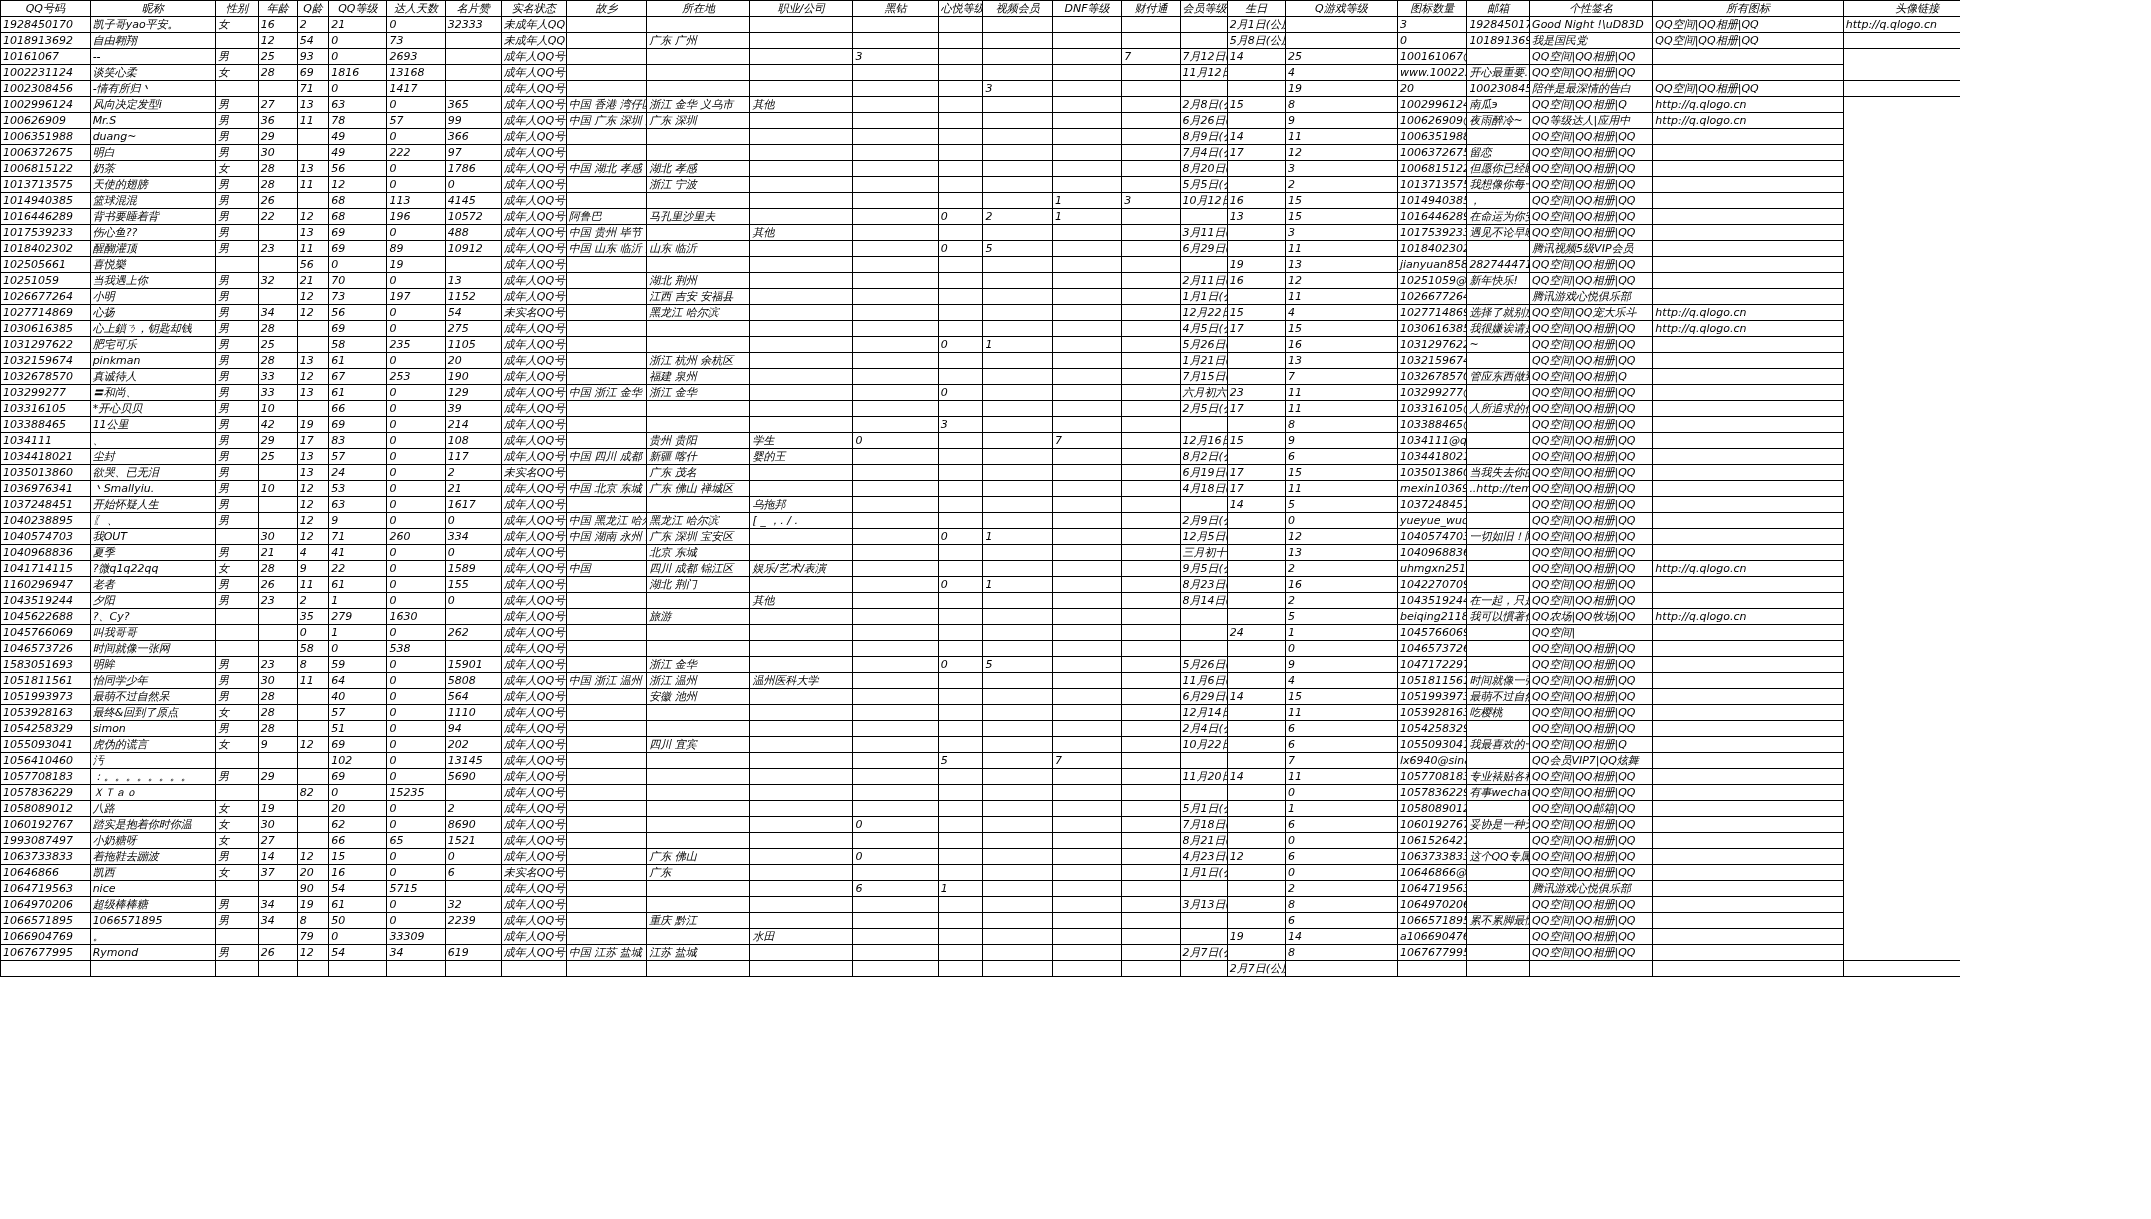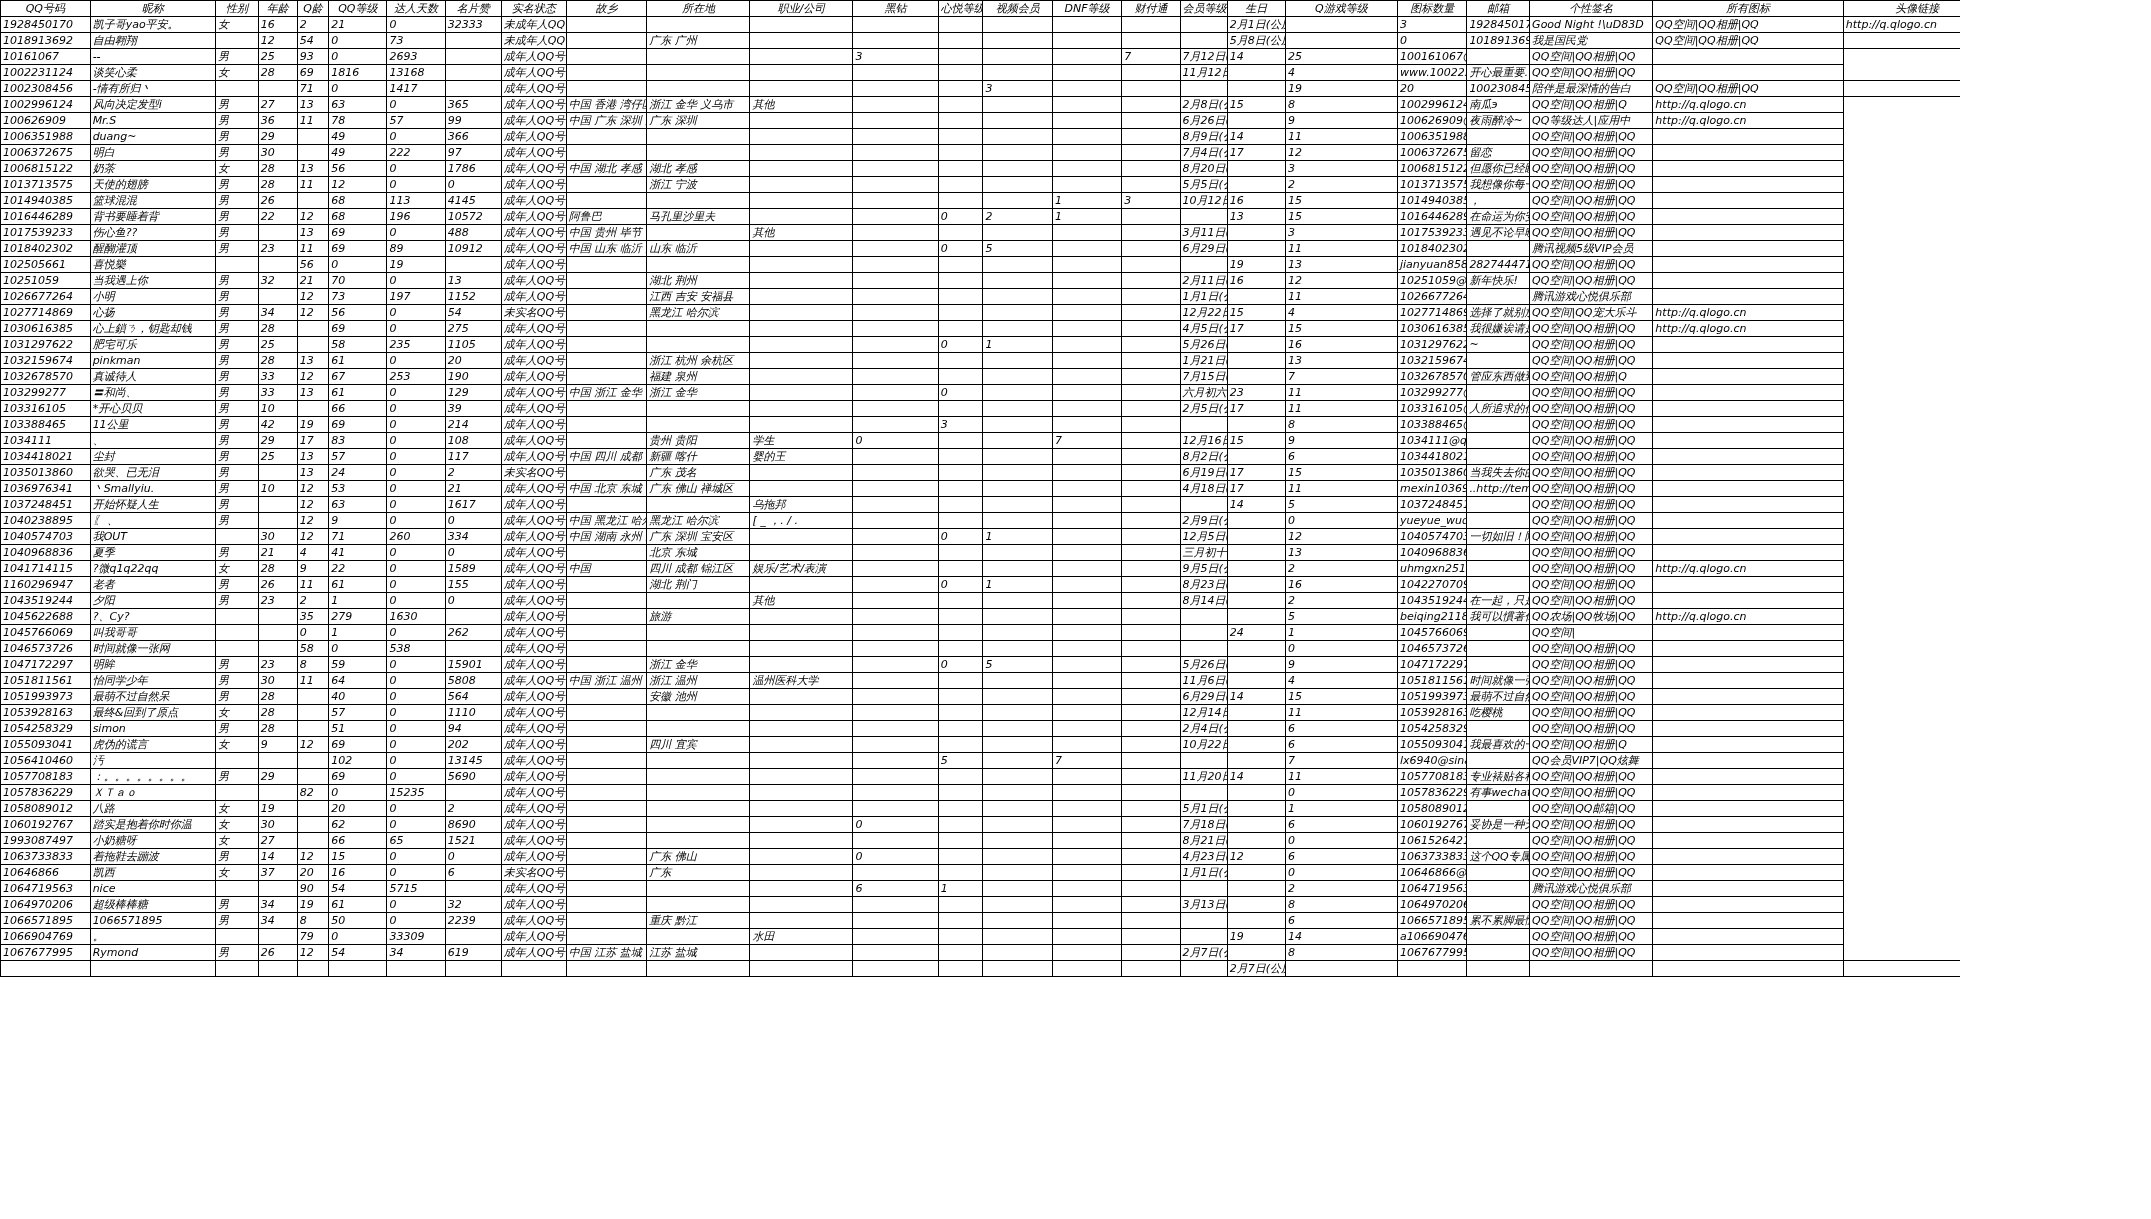--- a/index.html
+++ b/index.html
@@ -1170,21 +1170,21 @@
           <td></td>
           <td></td>
           <td></td>
           <td>0</td>
           <td>1046573726@qq.com</td>
           <td></td>
           <td>QQ空间|QQ相册|QQ</td>
           <td></td>
         </tr>
         <tr>
-          <td>1047172297</td>
+          <td>1583051693</td>
           <td>明眸</td>
           <td>男</td>
           <td>23</td>
           <td>8</td>
           <td>59</td>
           <td>0</td>
           <td>15901</td>
           <td>成年人QQ号</td>
           <td></td>
           <td>浙江 金华</td>

